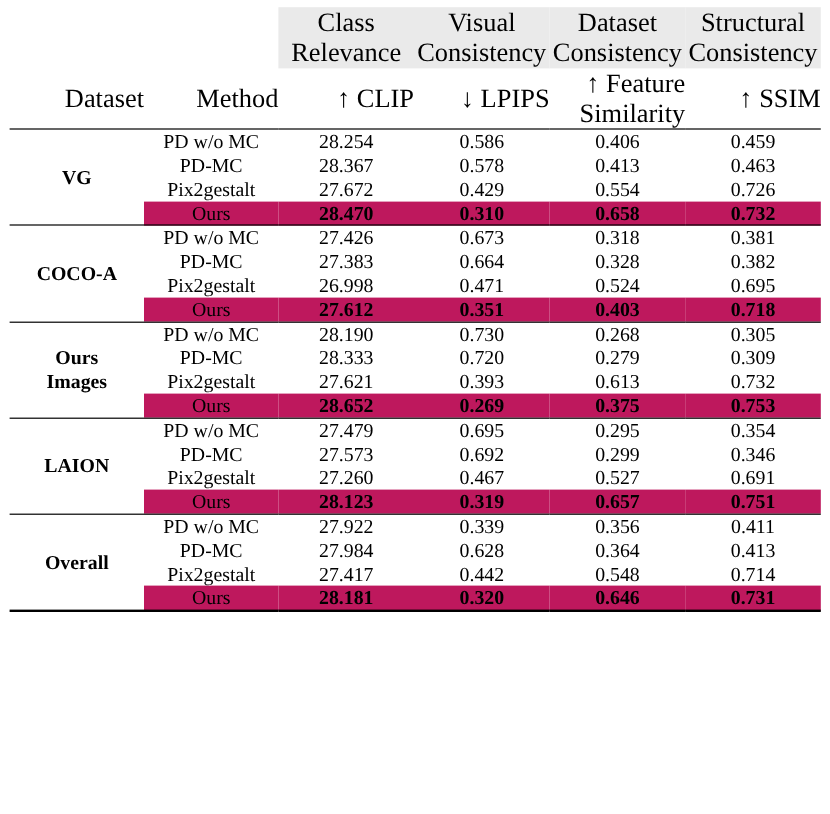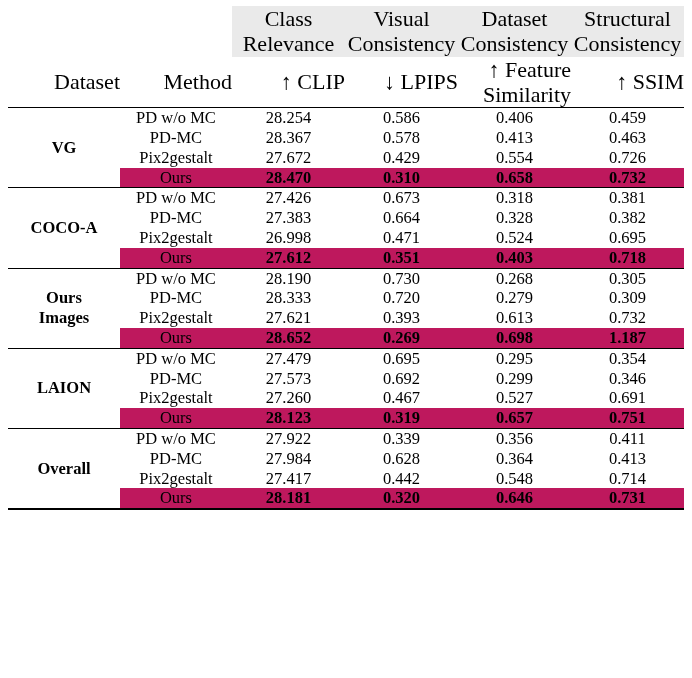--- a/index.html
+++ b/index.html
@@ -211,22 +211,22 @@
         <td>Pix2gestalt</td>
         <td>27.621</td>
         <td>0.393</td>
         <td>0.613</td>
         <td>0.732</td>
       </tr>
       <tr class="body-row">
         <td class="highlight">Ours</td>
         <td class="highlight bold">28.652</td>
         <td class="highlight bold">0.269</td>
-        <td class="highlight bold">0.698</td>
-        <td class="highlight bold">1.187</td>
+        <td class="highlight bold">0.375</td>
+        <td class="highlight bold">0.753</td>
       </tr>
 
       <tr class="rule-mid body-row">
         <td class="dataset-cell" rowspan="4">LAION</td>
         <td>PD w/o MC</td>
         <td>27.479</td>
         <td>0.695</td>
         <td>0.295</td>
         <td>0.354</td>
       </tr>

